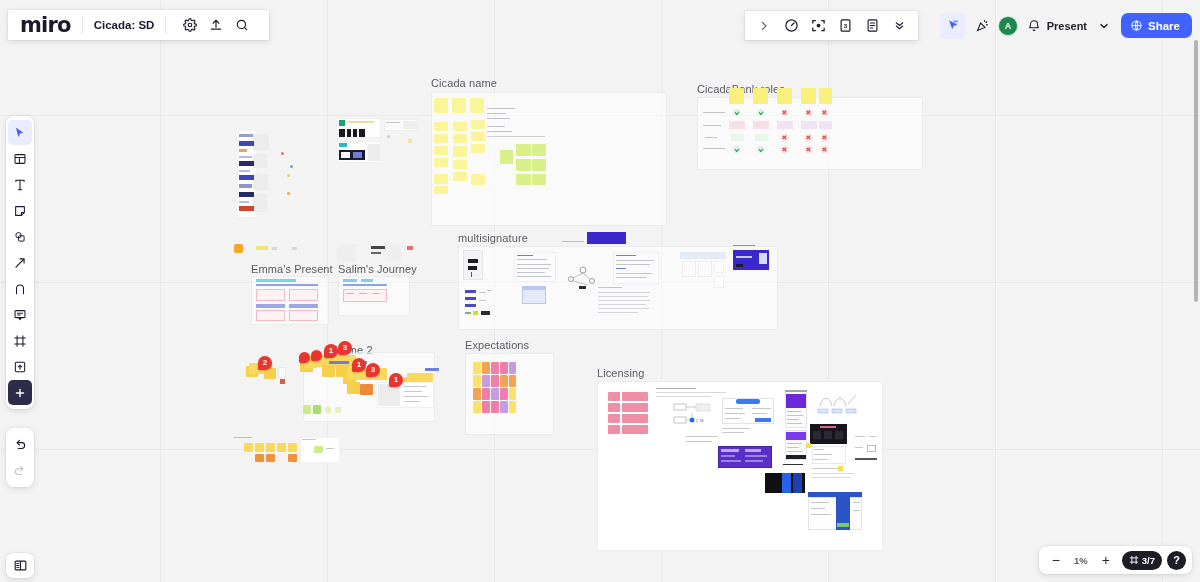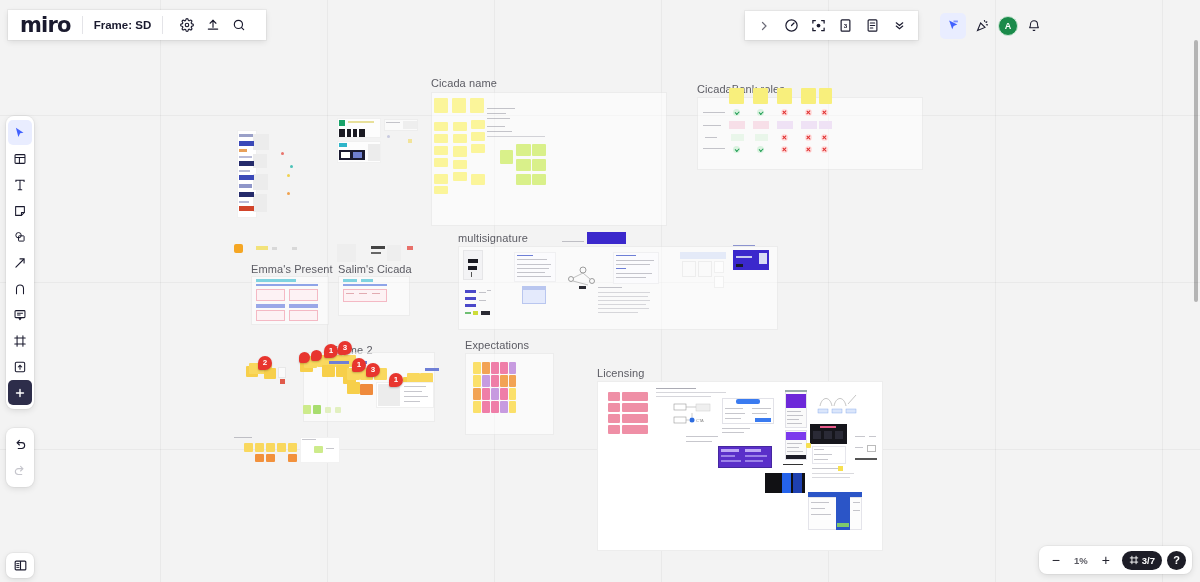--- a/index.html
+++ b/index.html
@@ -325,21 +325,21 @@
       <div class="blk" style="left:0;top:0;width:40px;height:3px;background:#7fd3e0;"></div>
       <div class="blk" style="left:0;top:5px;width:62px;height:2px;background:#8fa4e8;"></div>
       <div class="blk" style="left:0;top:10px;width:29px;height:12px;border:1px solid #f4b9c4;background:#fdf2f4;"></div>
       <div class="blk" style="left:33px;top:10px;width:29px;height:12px;border:1px solid #f4b9c4;background:#fdf2f4;"></div>
       <div class="blk" style="left:0;top:25px;width:29px;height:4px;background:#9aa8e8;"></div>
       <div class="blk" style="left:33px;top:25px;width:29px;height:4px;background:#9aa8e8;"></div>
       <div class="blk" style="left:0;top:31px;width:29px;height:11px;border:1px solid #f4b9c4;background:#fdf2f4;"></div>
       <div class="blk" style="left:33px;top:31px;width:29px;height:11px;border:1px solid #f4b9c4;background:#fdf2f4;"></div>
     </div>
 
-    <div class="frame-title" style="left:338px;top:263px;">Salim's Cicada</div>
+    <div class="frame-title" style="left:338px;top:263px;">Salim's Journey</div>
     <div class="frame-box" style="left:338px;top:276px;width:72px;height:40px;"></div>
     <div class="node" style="left:343px;top:279px;width:46px;height:26px;">
       <div class="blk" style="left:0;top:0;width:14px;height:3px;background:#7fd3e0;"></div>
       <div class="blk" style="left:18px;top:0;width:12px;height:3px;background:#7fd3e0;"></div>
       <div class="blk" style="left:0;top:5px;width:44px;height:2px;background:#8fa4e8;"></div>
       <div class="blk" style="left:0;top:10px;width:44px;height:13px;border:1px solid #f4b9c4;background:#fdf2f4;"></div>
       <div class="ln" style="left:3px;top:14px;width:8px;background:rgba(200,100,110,.5);"></div>
       <div class="ln" style="left:16px;top:14px;width:8px;background:rgba(200,100,110,.5);"></div>
       <div class="ln" style="left:29px;top:14px;width:8px;background:rgba(200,100,110,.5);"></div>
     </div>
@@ -607,21 +607,21 @@
     </div>
   </div>
 
   <div id="vscroll"></div>
 
   <div id="header">
 
     <div class="bar" id="logo-bar">
       <span class="miro-logo">miro</span>
       <span class="hsep"></span>
-      <span class="board-name">Frame: SD</span>
+      <span class="board-name">Cicada: SD</span>
       <span class="hsep"></span>
       <span class="hicon">
         <svg width="14" height="14" viewBox="0 0 24 24" fill="none" stroke="#1a1a2e" stroke-width="2">
             <circle cx="12" cy="12" r="3"></circle>
             <path d="M19.4 15a1.65 1.65 0 0 0 .33 1.82l.06.06a2 2 0 1 1-2.83 2.83l-.06-.06a1.65 1.65 0 0 0-1.82-.33 1.65 1.65 0 0 0-1 1.51V21a2 2 0 1 1-4 0v-.09A1.65 1.65 0 0 0 9 19.4a1.65 1.65 0 0 0-1.82.33l-.06.06a2 2 0 1 1-2.83-2.83l.06-.06a1.65 1.65 0 0 0 .33-1.82 1.65 1.65 0 0 0-1.51-1H3a2 2 0 1 1 0-4h.09A1.65 1.65 0 0 0 4.6 9a1.65 1.65 0 0 0-.33-1.82l-.06-.06a2 2 0 1 1 2.83-2.83l.06.06A1.65 1.65 0 0 0 9 4.6a1.65 1.65 0 0 0 1-1.51V3a2 2 0 1 1 4 0v.09a1.65 1.65 0 0 0 1 1.51 1.65 1.65 0 0 0 1.82-.33l.06-.06a2 2 0 1 1 2.83 2.83l-.06.06a1.65 1.65 0 0 0-.33 1.82V9a1.65 1.65 0 0 0 1.51 1H21a2 2 0 1 1 0 4h-.09a1.65 1.65 0 0 0-1.51 1z"></path>
           </svg>
       </span>
       <span class="hicon">
         <svg width="14" height="14" viewBox="0 0 24 24" fill="none" stroke="#1a1a2e" stroke-width="2" stroke-linecap="round">
             <path d="M12 16V4"></path>
@@ -689,20 +689,37 @@
       </span>
       <span class="avatar">A</span>
       <span class="hicon">
         <svg width="14" height="14" viewBox="0 0 24 24" fill="none" stroke="#1a1a2e" stroke-width="1.8" stroke-linecap="round">
             <path d="M6 9a6 6 0 0 1 12 0c0 5 2 6 2 6H4s2-1 2-6z"></path>
             <path d="M10.5 19a2 2 0 0 0 3 0"></path>
           </svg>
       </span>
     </div>
 
+    <div id="present-wrap">
+      <span class="present-txt">Present</span>
+      <span class="hicon">
+        <svg width="12" height="12" viewBox="0 0 24 24" fill="none" stroke="#1a1a2e" stroke-width="2.6" stroke-linecap="round">
+            <path d="M6 9l6 6 6-6"></path>
+          </svg>
+      </span>
+      <span class="share-btn">
+        <span style="display:flex;align-items:center;">
+          <svg width="13" height="13" viewBox="0 0 24 24" fill="none" stroke="#fff" stroke-width="1.9">
+              <circle cx="12" cy="12" r="8.5"></circle>
+              <path d="M3.5 12h17M12 3.5c2.5 3 2.5 14 0 17M12 3.5c-2.5 3-2.5 14 0 17"></path>
+            </svg>
+        </span>
+        <span>Share</span>
+      </span>
+    </div>
   </div>
 
   <div id="left-tools">
     <div class="ltool sel">
       <svg width="14" height="14" viewBox="0 0 24 24">
           <path d="M5 3l13 8.5-5.8 1.1L9.2 19z" fill="#4262ff"></path>
         </svg>
     </div>
     <div class="ltool">
       <svg width="14" height="14" viewBox="0 0 24 24" fill="none" stroke="#1a1a2e" stroke-width="1.8">

